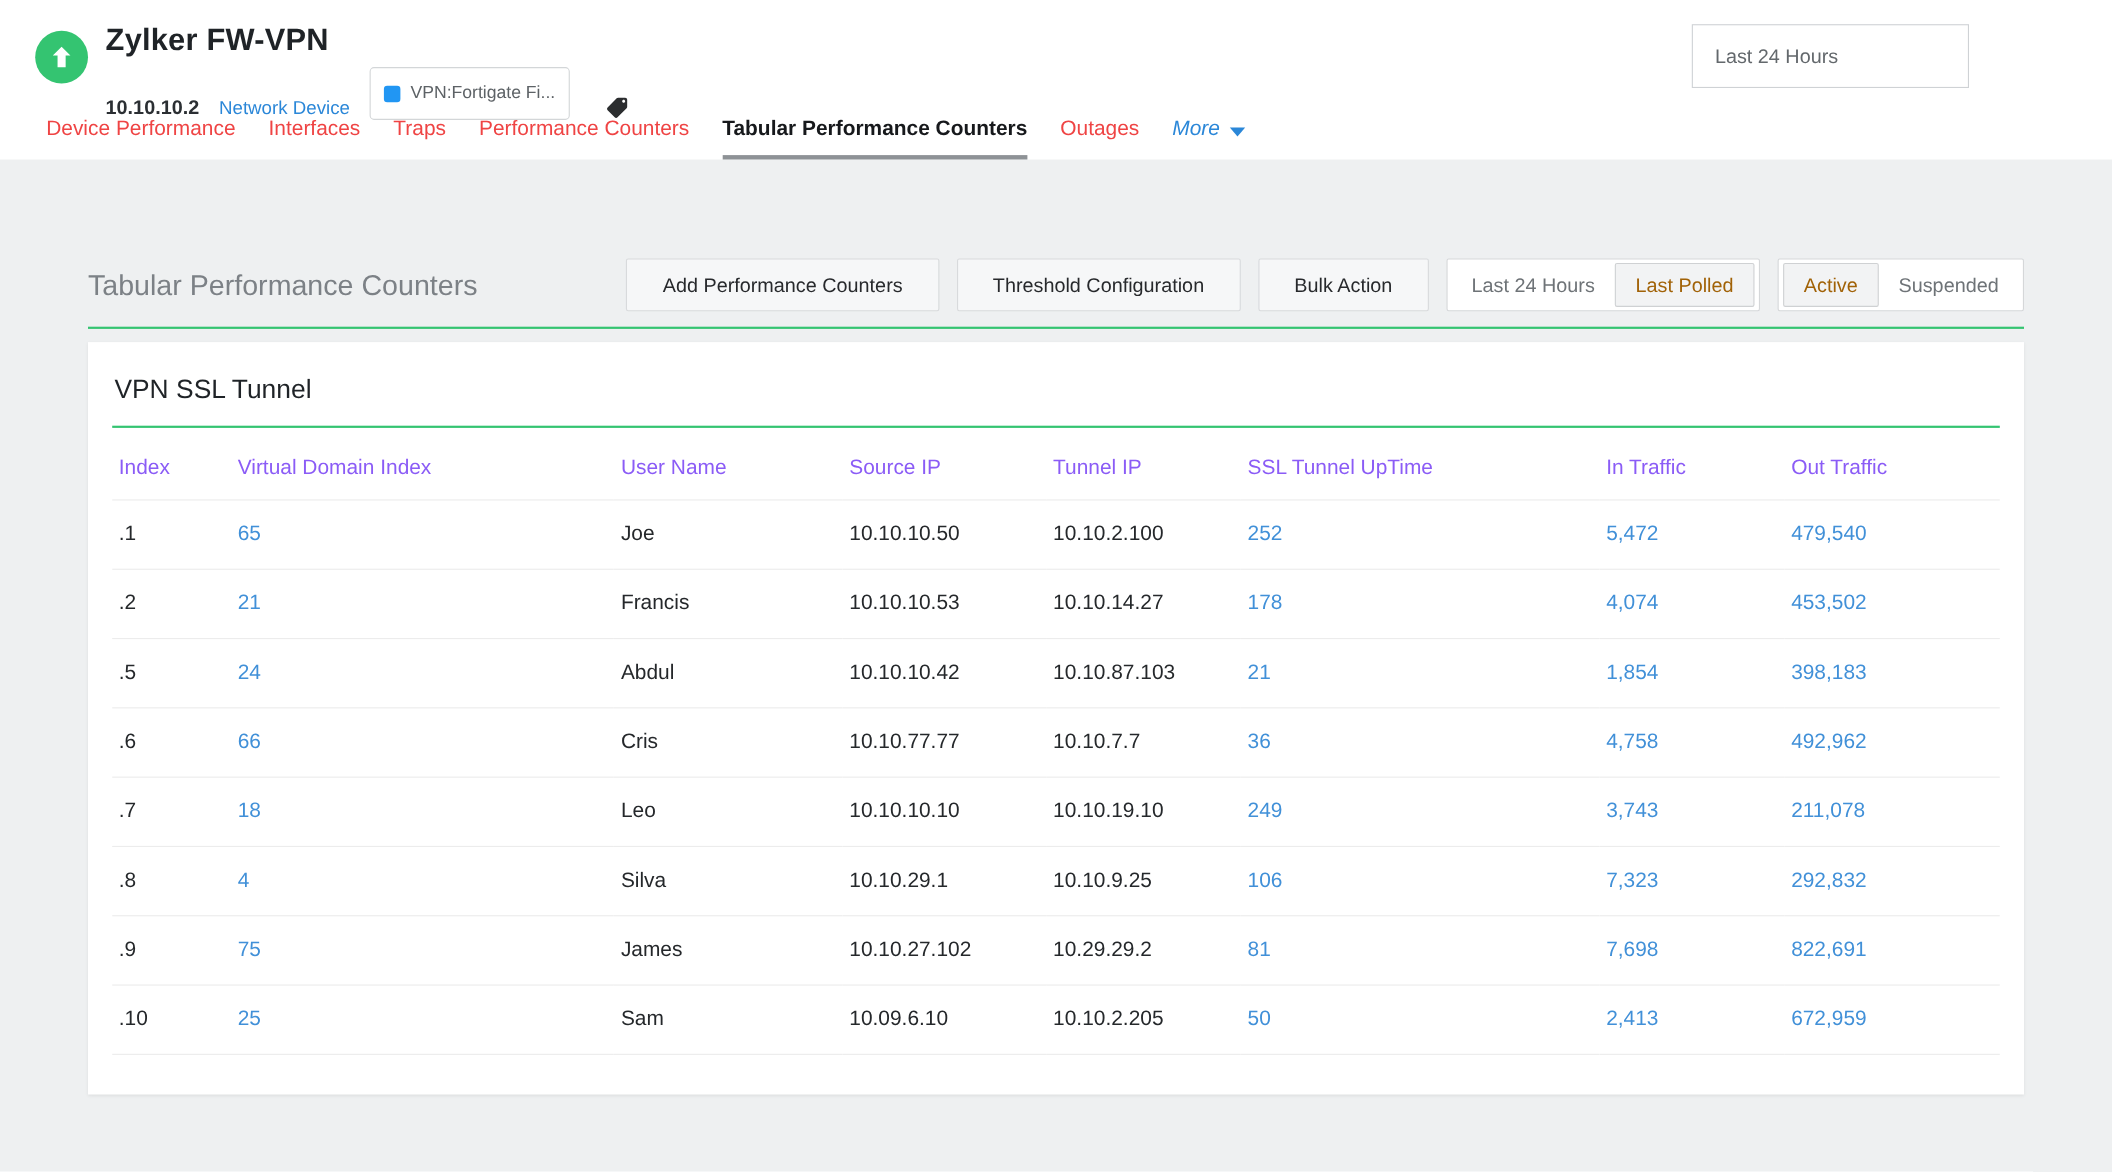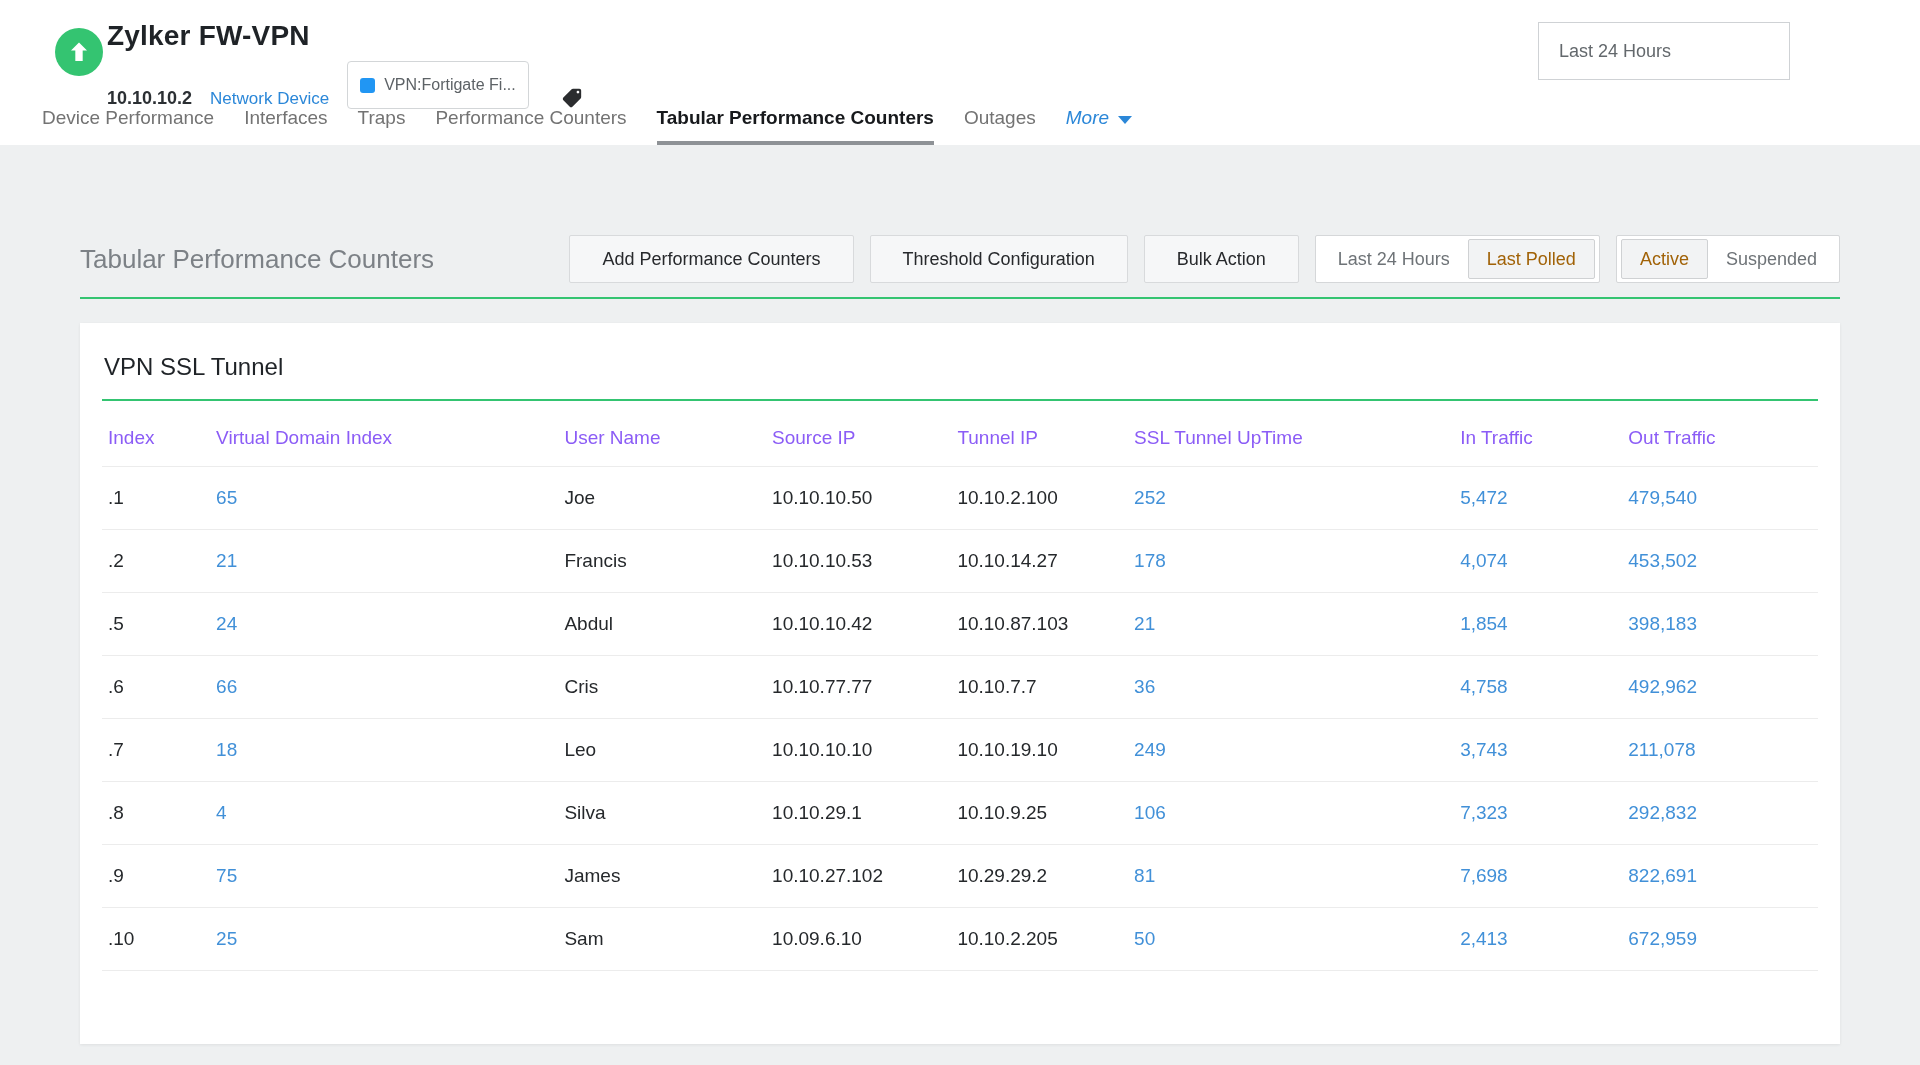--- a/index.html
+++ b/index.html
@@ -5,21 +5,21 @@
   * { box-sizing: border-box; }
   html,body { margin:0; padding:0; }
   body {
     width:1920px; height:1065px; overflow:hidden;
     background:#eef0f1;
     font-family:"Liberation Sans","DejaVu Sans",sans-serif;
     color:#25282b;
   }
   
   .topbar { position:relative; background:#ffffff; height:145px; }
-  .device { position:absolute; left:55px; top:20px; display:flex; gap:4px; }
+  .device { position:absolute; left:32px; top:20px; display:flex; gap:16px; }
   .status-circle {
     width:48px; height:48px; border-radius:50%;
     background:var(--green,#34c471);
     display:flex; align-items:center; justify-content:center;
     margin-top:8px; flex:none;
   }
   .device-title { font-size:28px; font-weight:700; color:#1f2327; margin:0; letter-spacing:.2px; }
   .device-sub { display:flex; align-items:flex-end; gap:18px; margin-top:9px; }
   .device-ip { font-size:18px; font-weight:600; color:#2b2f33; }
   .type-link { font-size:17px; color:var(--blue,#2b87d8); text-decoration:none; cursor:pointer; }
@@ -32,21 +32,21 @@
   .tag-icon { margin-left:14px; cursor:pointer; display:flex; align-items:center; }
   .tag-icon svg { transform:rotate(90deg); }
   .time-range {
     position:absolute; right:130px; top:22px; width:252px; height:58px;
     border:1px solid #cfd2d5; background:#fff;
     display:flex; align-items:center; padding:0 20px;
     font-size:18px; color:#63686c; cursor:pointer;
   }
   
   .tabs { position:absolute; left:42px; bottom:0; display:flex; gap:30px; align-items:flex-end; }
-  .tab { font-size:19px; color:#737373; padding-bottom:16px; cursor:pointer; white-space:nowrap; }
+  .tab { font-size:19px; color:#ef4444; padding-bottom:16px; cursor:pointer; white-space:nowrap; }
   .tab.active { color:#17191c; font-weight:700; border-bottom:4px solid #8e9296; padding-bottom:12px; }
   .tab.more { color:var(--blue,#2b87d8); display:flex; align-items:center; gap:9px;font-style:italic; }
   .caret-down {
     width:0; height:0; display:inline-block;
     border-left:7px solid transparent; border-right:7px solid transparent;
     border-top:8px solid var(--blue,#2b87d8); margin-top:3px;
   }
   
   main { padding:0 80px; }
   .toolbar-row { display:flex; align-items:center; margin-top:90px; height:48px; }
@@ -62,21 +62,21 @@
     background:#fff; border:1px solid #d5d7d9; border-radius:2px;
   }
   .toggle-option {
     font-size:18px; color:#6e7377; padding:0 18px; height:40px;
     display:inline-flex; align-items:center; border-radius:2px; cursor:pointer; white-space:nowrap;
   }
   .toggle-option.selected { background:#f2f3f4; border:1px solid #cfd1d3; color:#a16207; }
   .green-rule { height:2px; background:var(--green,#34c471); margin-top:14px; }
   
   .card {
-    background:#fff; margin-top:24px; padding:30px 22px 73px;
+    background:#fff; margin-top:12px; padding:30px 22px 36px;
     box-shadow:0 1px 3px rgba(0,0,0,.07);
   }
   .card-title { font-size:24px; font-weight:500; color:#1f2327; margin:0 0 0 2px; }
   .card .green-rule { margin-top:18px; }
   table { width:100%; border-collapse:collapse; table-layout:fixed; }
   th {
     text-align:left; font-size:19px; font-weight:400; color:#8b5cf6;
     padding:26px 6px 17px; border-bottom:1px solid #ececec; white-space:nowrap;
   }
   td {

